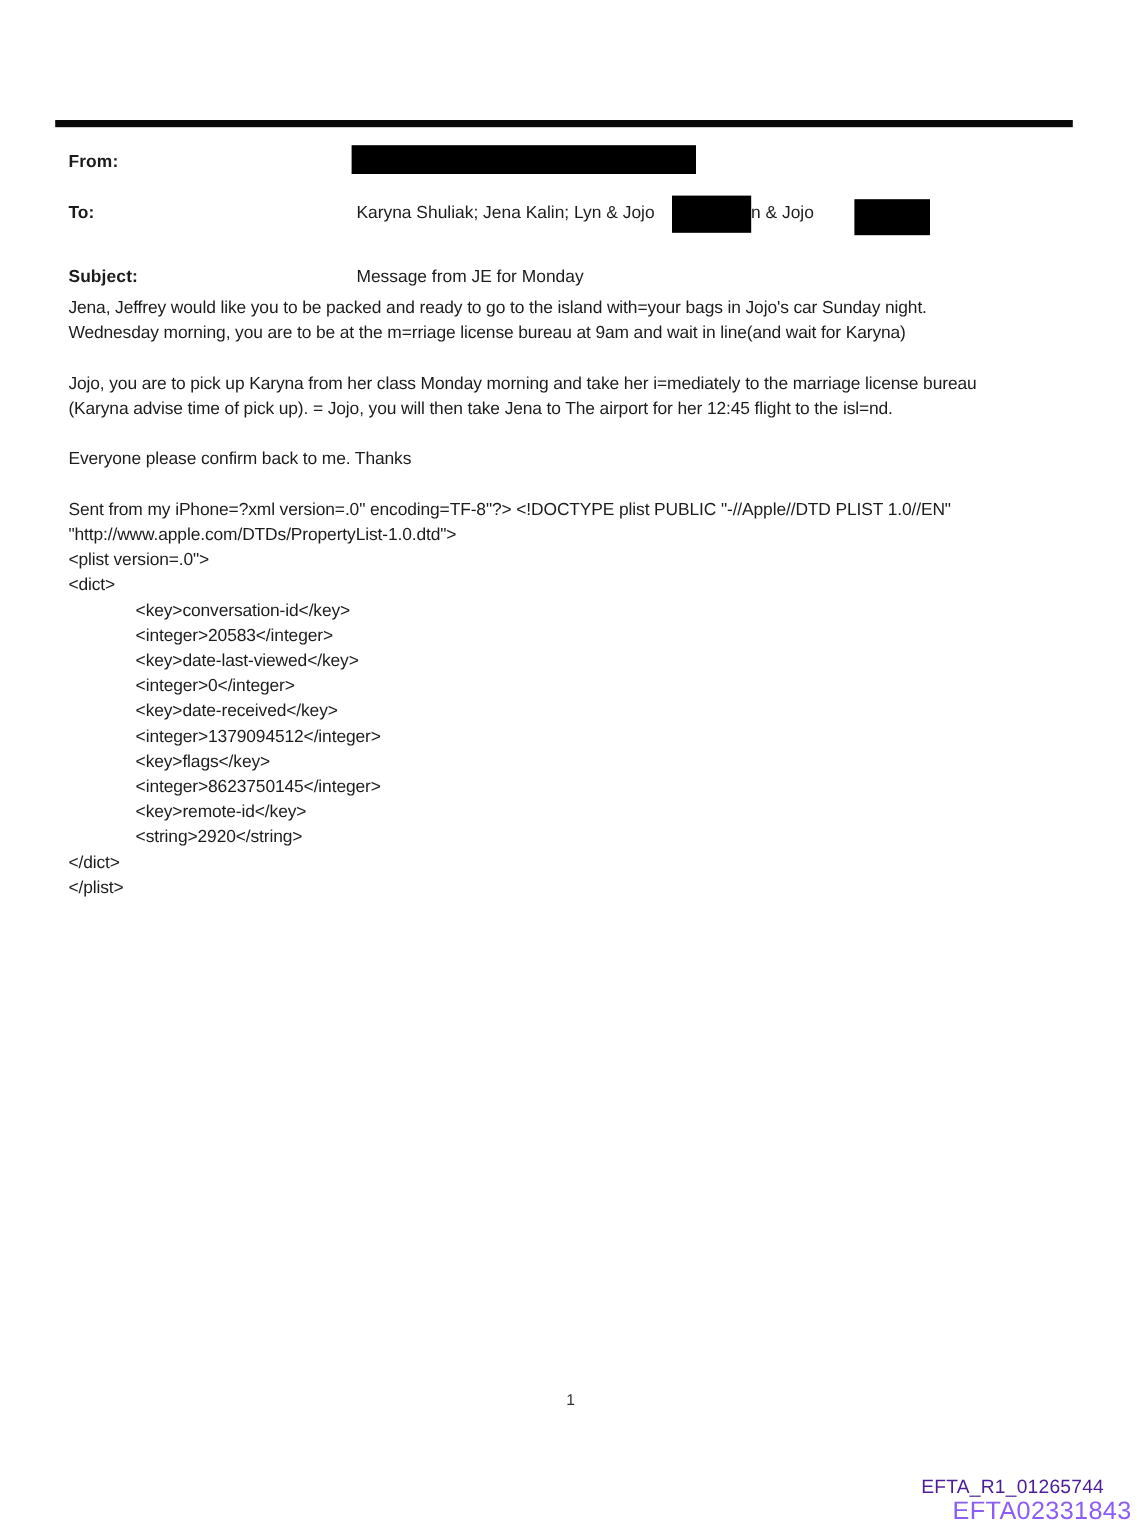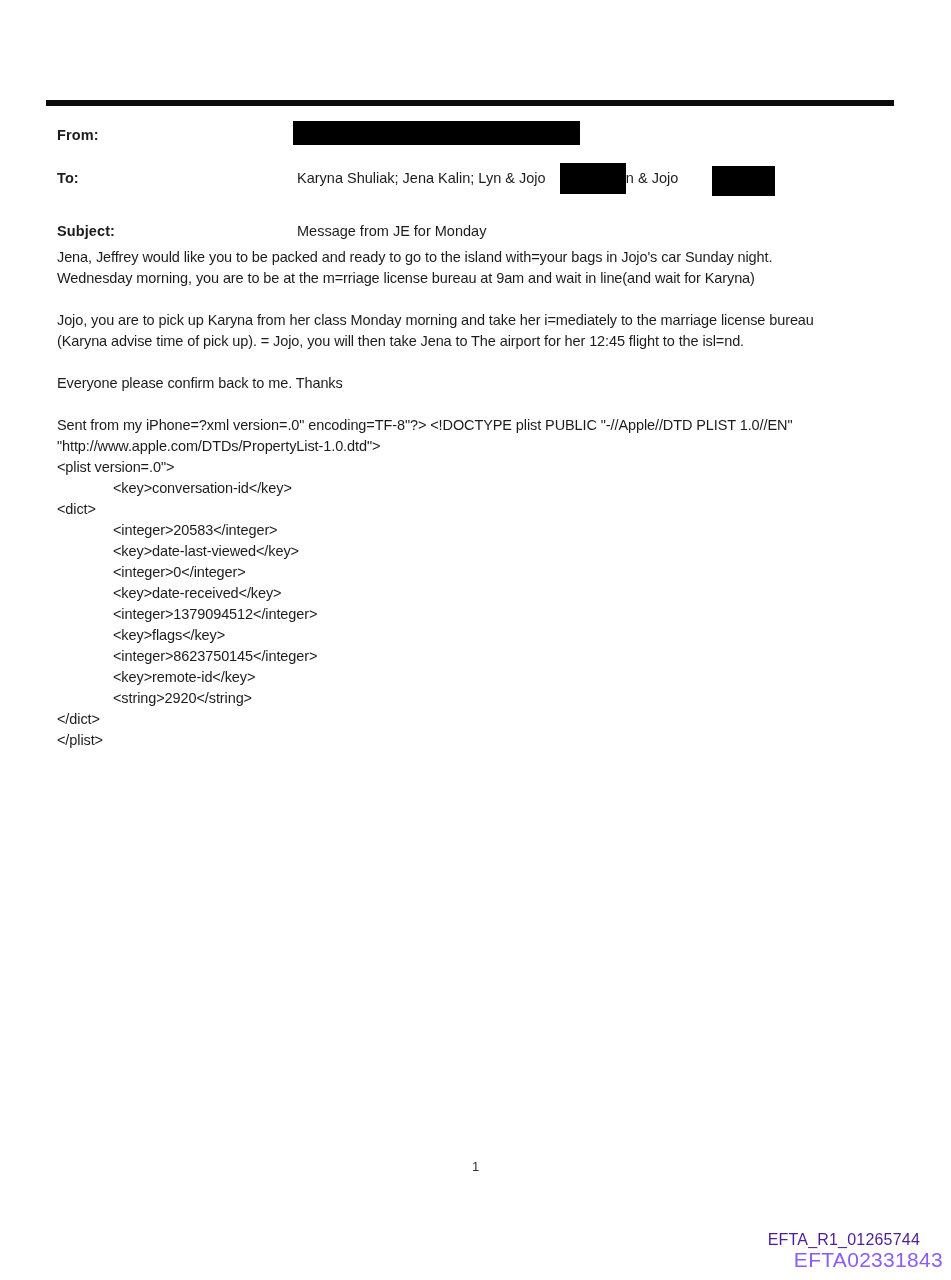--- a/index.html
+++ b/index.html
@@ -112,22 +112,22 @@
     <div class="line">Wednesday morning, you are to be at the m=rriage license bureau at 9am and wait in line(and wait for Karyna)</div>
     <div class="line"></div>
     <div class="line">Jojo, you are to pick up Karyna from her class Monday morning and take her i=mediately to the marriage license bureau</div>
     <div class="line">(Karyna advise time of pick up). = Jojo, you will then take Jena to The airport for her 12:45 flight to the isl=nd.</div>
     <div class="line"></div>
     <div class="line">Everyone please confirm back to me. Thanks</div>
     <div class="line"></div>
     <div class="line">Sent from my iPhone=?xml version=.0" encoding=TF-8"?&gt; &lt;!DOCTYPE plist PUBLIC "-//Apple//DTD PLIST 1.0//EN"</div>
     <div class="line">"http://www.apple.com/DTDs/PropertyList-1.0.dtd"&gt;</div>
     <div class="line">&lt;plist version=.0"&gt;</div>
+    <div class="line">&lt;dict&gt;</div>
     <div class="line indent">&lt;key&gt;conversation-id&lt;/key&gt;</div>
-    <div class="line">&lt;dict&gt;</div>
     <div class="line indent">&lt;integer&gt;20583&lt;/integer&gt;</div>
     <div class="line indent">&lt;key&gt;date-last-viewed&lt;/key&gt;</div>
     <div class="line indent">&lt;integer&gt;0&lt;/integer&gt;</div>
     <div class="line indent">&lt;key&gt;date-received&lt;/key&gt;</div>
     <div class="line indent">&lt;integer&gt;1379094512&lt;/integer&gt;</div>
     <div class="line indent">&lt;key&gt;flags&lt;/key&gt;</div>
     <div class="line indent">&lt;integer&gt;8623750145&lt;/integer&gt;</div>
     <div class="line indent">&lt;key&gt;remote-id&lt;/key&gt;</div>
     <div class="line indent">&lt;string&gt;2920&lt;/string&gt;</div>
     <div class="line">&lt;/dict&gt;</div>

